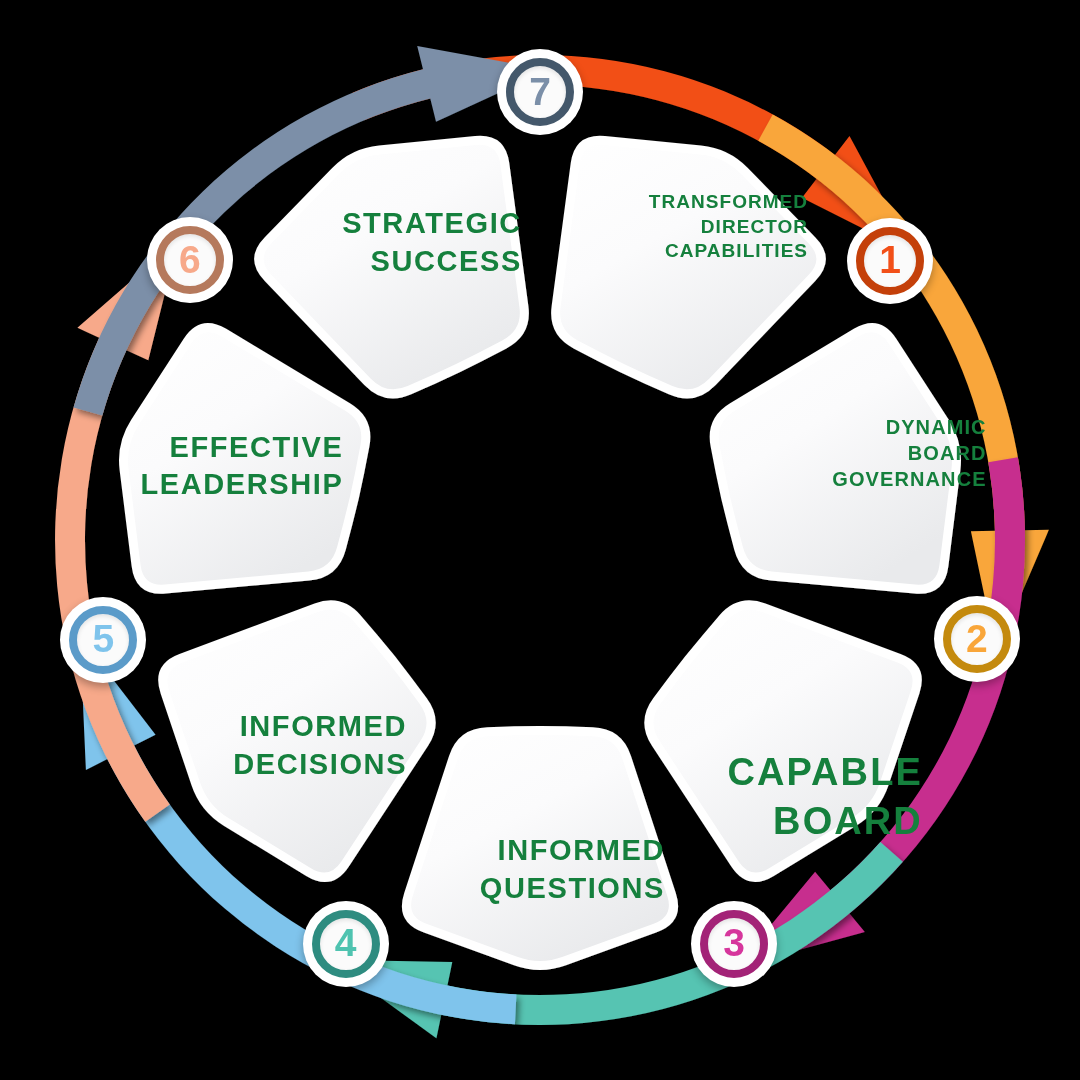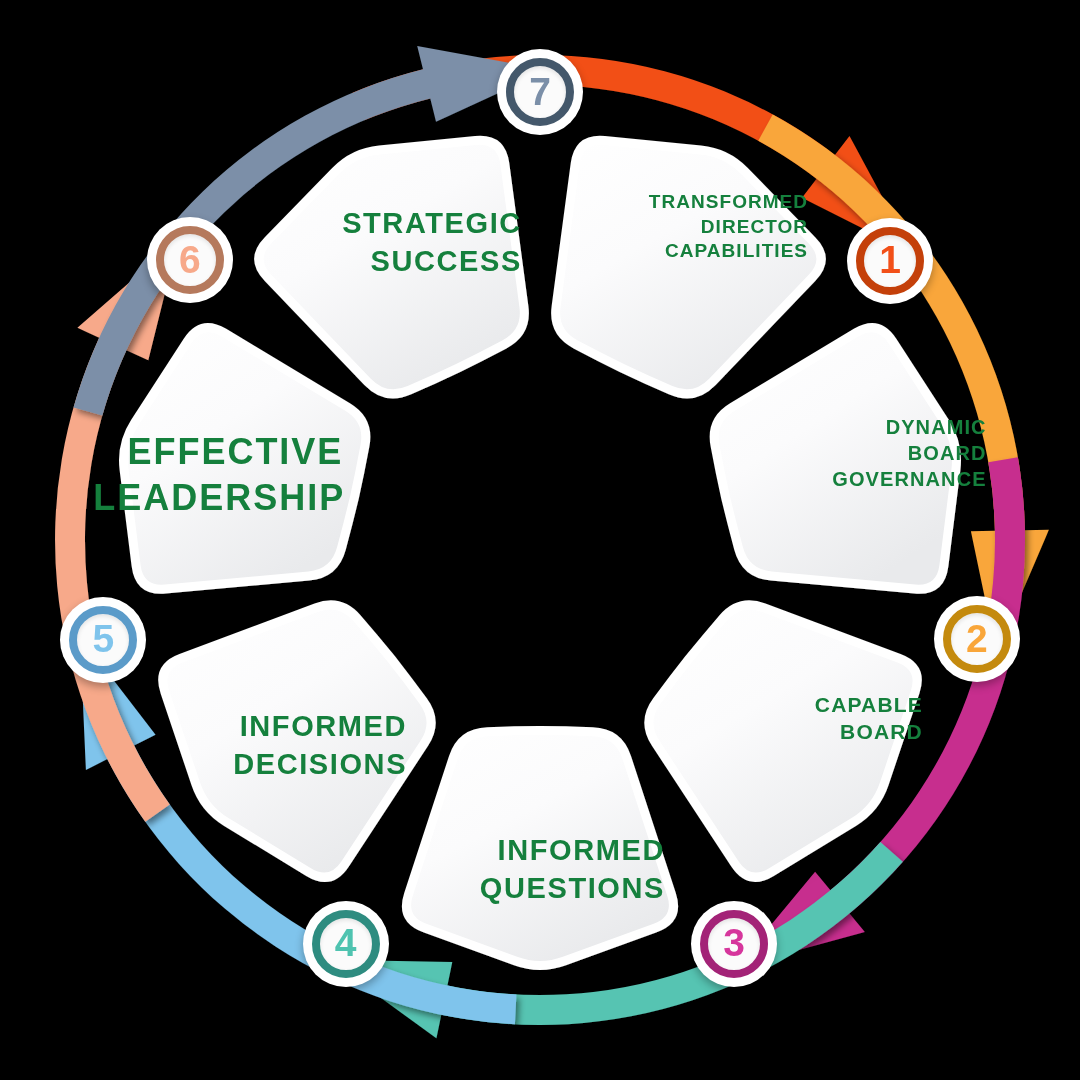--- a/index.html
+++ b/index.html
@@ -92,27 +92,27 @@
       </g>
   </svg>
 
   <div id="label-layer">
       <div class="seg-label" style="font-size: 19px; width: 250px; left: 558.107px; top: 189.995px;">TRANSFORMED
 DIRECTOR
 CAPABILITIES</div>
       <div class="seg-label" style="font-size: 20px; width: 250px; left: 736.671px; top: 413.677px;">DYNAMIC
 BOARD
 GOVERNANCE</div>
-      <div class="seg-label" style="font-size: 21px; width: 250px; left: 672.902px; top: 691px;">CAPABLE
+      <div class="seg-label" style="font-size: 38px; width: 250px; left: 672.902px; top: 748px;">CAPABLE
 BOARD</div>
       <div class="seg-label" style="font-size: 29px; width: 250px; left: 415px; top: 832.3px;">INFORMED
 QUESTIONS</div>
       <div class="seg-label" style="font-size: 29px; width: 250px; left: 157.098px; top: 708.18px;">INFORMED
 DECISIONS</div>
-      <div class="seg-label" style="font-size: 36px; width: 250px; left: 93.3288px; top: 428.627px;">EFFECTIVE
+      <div class="seg-label" style="font-size: 29px; width: 250px; left: 93.3288px; top: 428.627px;">EFFECTIVE
 LEADERSHIP</div>
       <div class="seg-label" style="font-size: 29px; width: 250px; left: 271.893px; top: 204.945px;">STRATEGIC
 SUCCESS</div>
     </div>
   <div id="badge-layer">
       <div class="badge" style="left: 847.191px; top: 217.589px;">
         <div class="badge-ring" style="border-color: rgb(196, 64, 10);">
           <span class="badge-num" style="color: rgb(242, 80, 25);">1</span>
         </div>
       </div>

